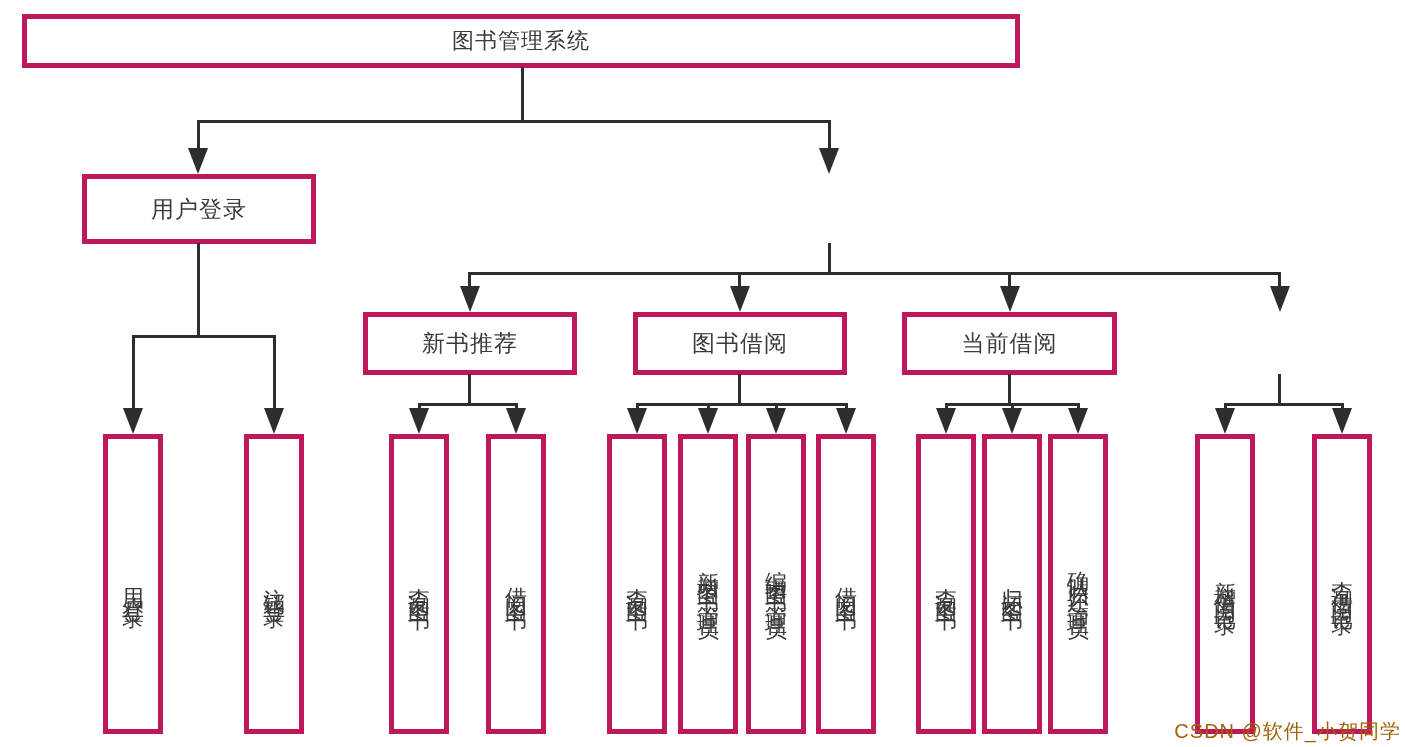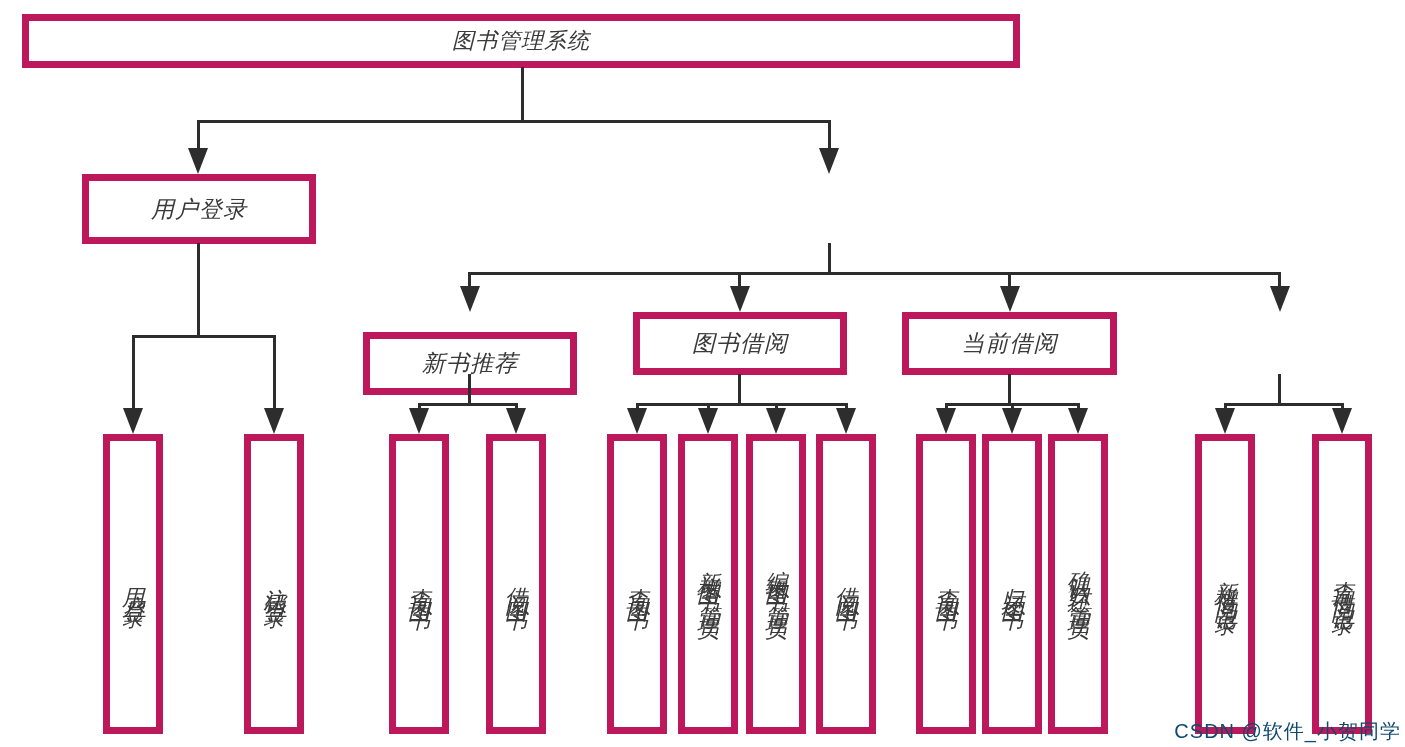--- a/index.html
+++ b/index.html
@@ -1,40 +1,39 @@
 <!DOCTYPE html>
 <html><head>
 <meta charset="utf-8">
 <style>
   html,body{margin:0;padding:0;background:#ffffff;}
   .stage{
     position:relative;width:1405px;height:747px;background:#ffffff;
     font-family:"Liberation Sans",sans-serif;overflow:hidden;
   }
   .box{
-    position:absolute;border:7px solid #be185d;background:#ffffff;color:#3a3a3a;
+    position:absolute;border:5px solid #be185d;background:#ffffff;color:#3a3a3a;
     display:flex;align-items:center;justify-content:center;box-sizing:border-box;
     text-align:center;
-    font-style:italic;
   }
   .hbox{font-size:23px;letter-spacing:1px;}
   .root{font-size:22px;}
   .leaf{
     writing-mode:vertical-rl;text-orientation:mixed;
     font-size:22px;letter-spacing:7px;line-height:1;
   }
   .vline{position:absolute;width:3px;background:#2d2d2d;}
   .hline{position:absolute;height:3px;background:#2d2d2d;}
   .arrow{
     position:absolute;width:0;height:0;margin-left:-10px;
     border-left:10px solid transparent;border-right:10px solid transparent;
     border-top:26px solid #2d2d2d;
   }
   .watermark{
-    position:absolute;right:4px;bottom:2px;font-size:20px;color:#0c4a6e;
+    position:absolute;right:4px;bottom:2px;font-size:20px;color:#a16207;
     letter-spacing:1px;white-space:nowrap;
   }
 </style>
 </head>
 <body>
 
 <div class="stage">
 
   <div class="box hbox root" style="left:22px;top:14px;width:998px;height:54px;">图书管理系统</div>
 
@@ -58,21 +57,21 @@
   <div class="hline" style="left:468px;top:272px;width:813px;"></div>
   <div class="vline" style="left:468px;top:272px;height:17px;"></div>
   <div class="vline" style="left:738px;top:272px;height:17px;"></div>
   <div class="vline" style="left:1008px;top:272px;height:17px;"></div>
   <div class="vline" style="left:1278px;top:272px;height:17px;"></div>
   <div class="arrow" style="left:470px;top:286px;"></div>
   <div class="arrow" style="left:740px;top:286px;"></div>
   <div class="arrow" style="left:1010px;top:286px;"></div>
   <div class="arrow" style="left:1280px;top:286px;"></div>
 
-  <div class="box hbox" style="left:363px;top:312px;width:214px;height:63px;margin-top:20px;">新书推荐</div>
+  <div class="box hbox" style="left:363px;top:312px;width:214px;height:63px;">新书推荐</div>
   <div class="box hbox" style="left:902px;top:312px;width:215px;height:63px;">当前借阅</div>
   <div class="box hbox" style="left:633px;top:312px;width:214px;height:63px;">图书借阅</div>
 
   <div class="vline" style="left:468px;top:374px;height:31px;"></div>
   <div class="vline" style="left:738px;top:374px;height:31px;"></div>
   <div class="vline" style="left:1008px;top:374px;height:31px;"></div>
   <div class="vline" style="left:1278px;top:374px;height:31px;"></div>
 
   <div class="hline" style="left:418px;top:403px;width:99px;"></div>
   <div class="hline" style="left:636px;top:403px;width:211px;"></div>

